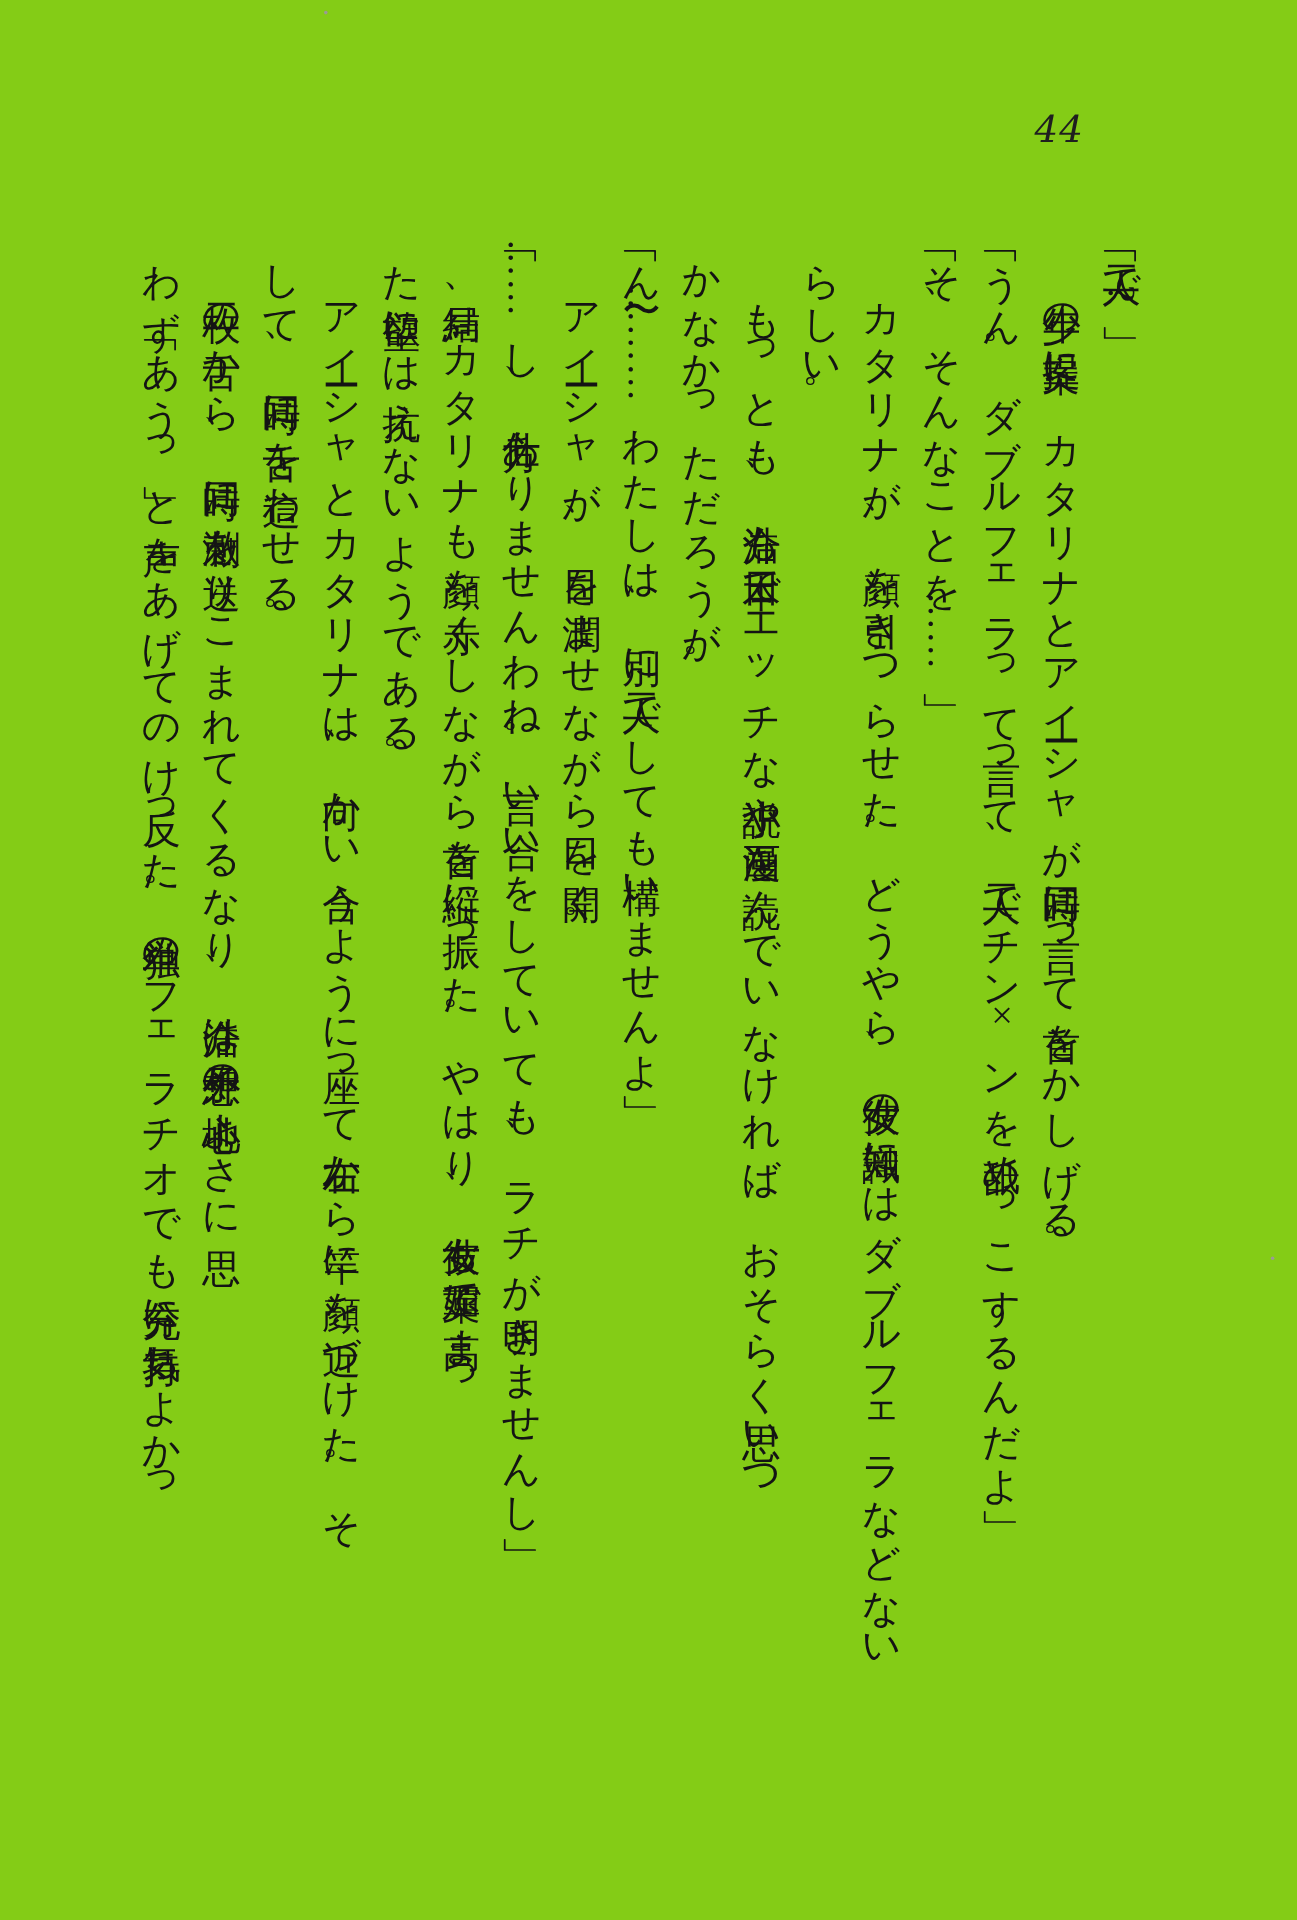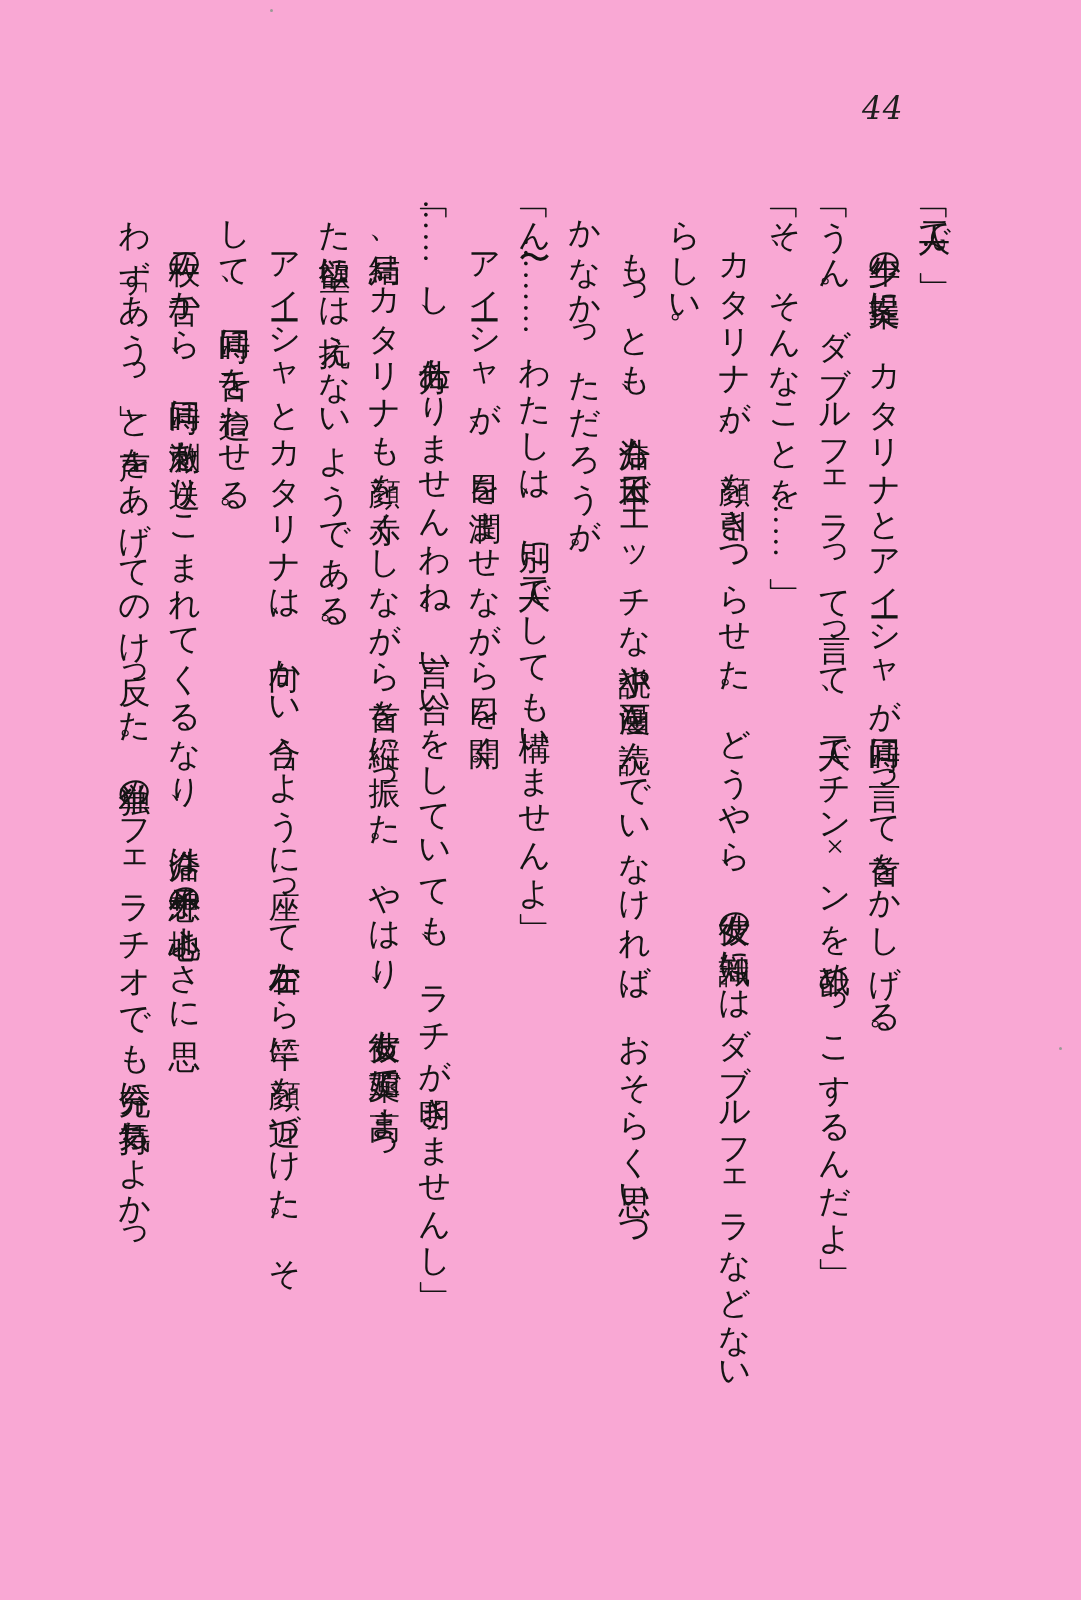--- a/index.html
+++ b/index.html
@@ -10,21 +10,21 @@
     position: relative;
     width: 1081px;
     height: 1600px;
     background: #fdfdfc;
     overflow: hidden;
     font-family: "Liberation Serif", serif;
   }
   .book-page {
     position: absolute;
     inset: 0;
-    background: #f9a8d4;
+    background: #84cc16;
     padding-left: 24px;
   }
   .page-number {
     position: absolute;
     top: 90px;
     left: 862px;
     font-family: "DejaVu Serif", serif;
     font-style: italic;
     font-size: 31px;
     letter-spacing: 1px;

